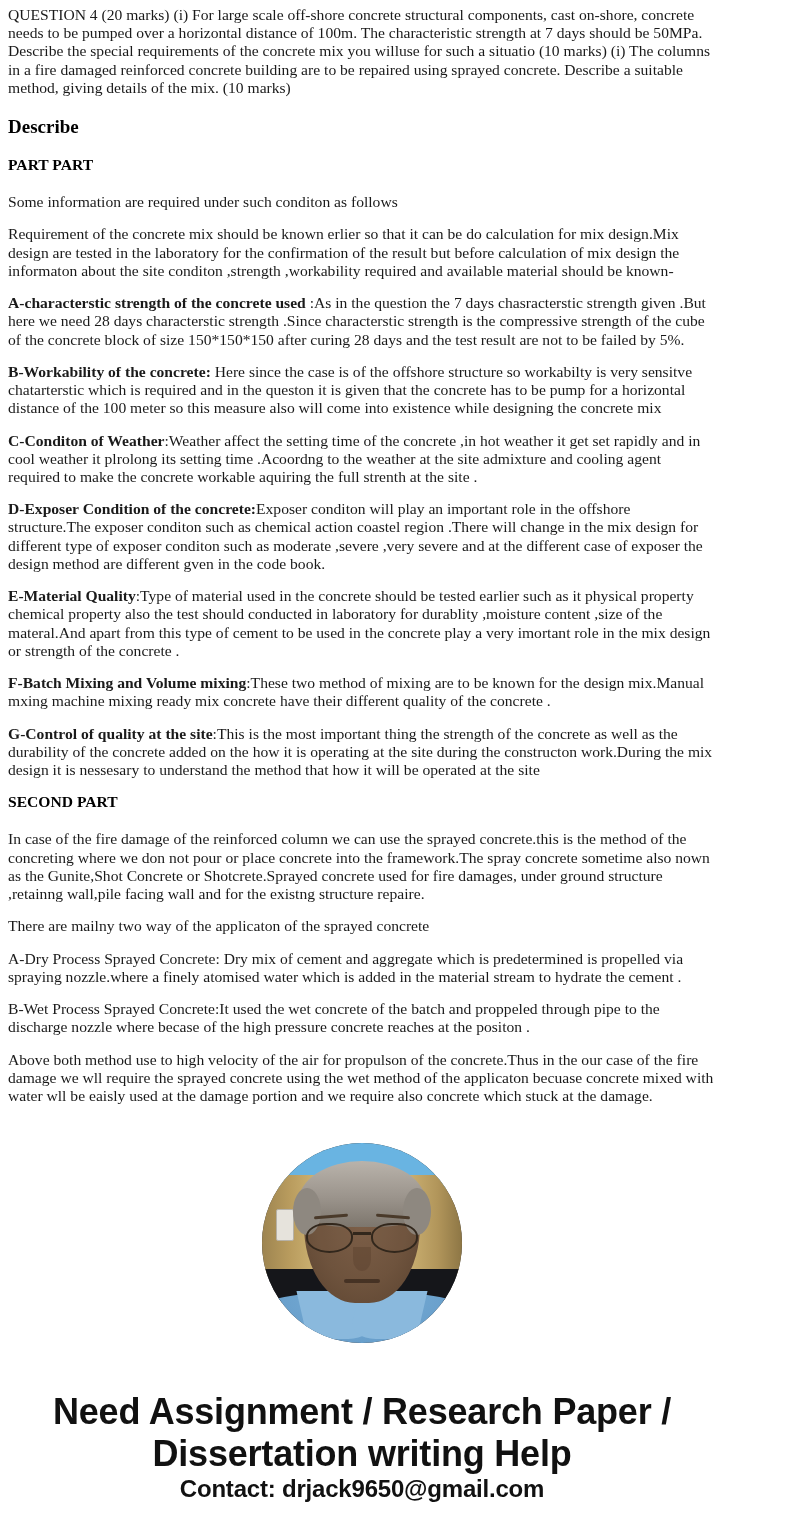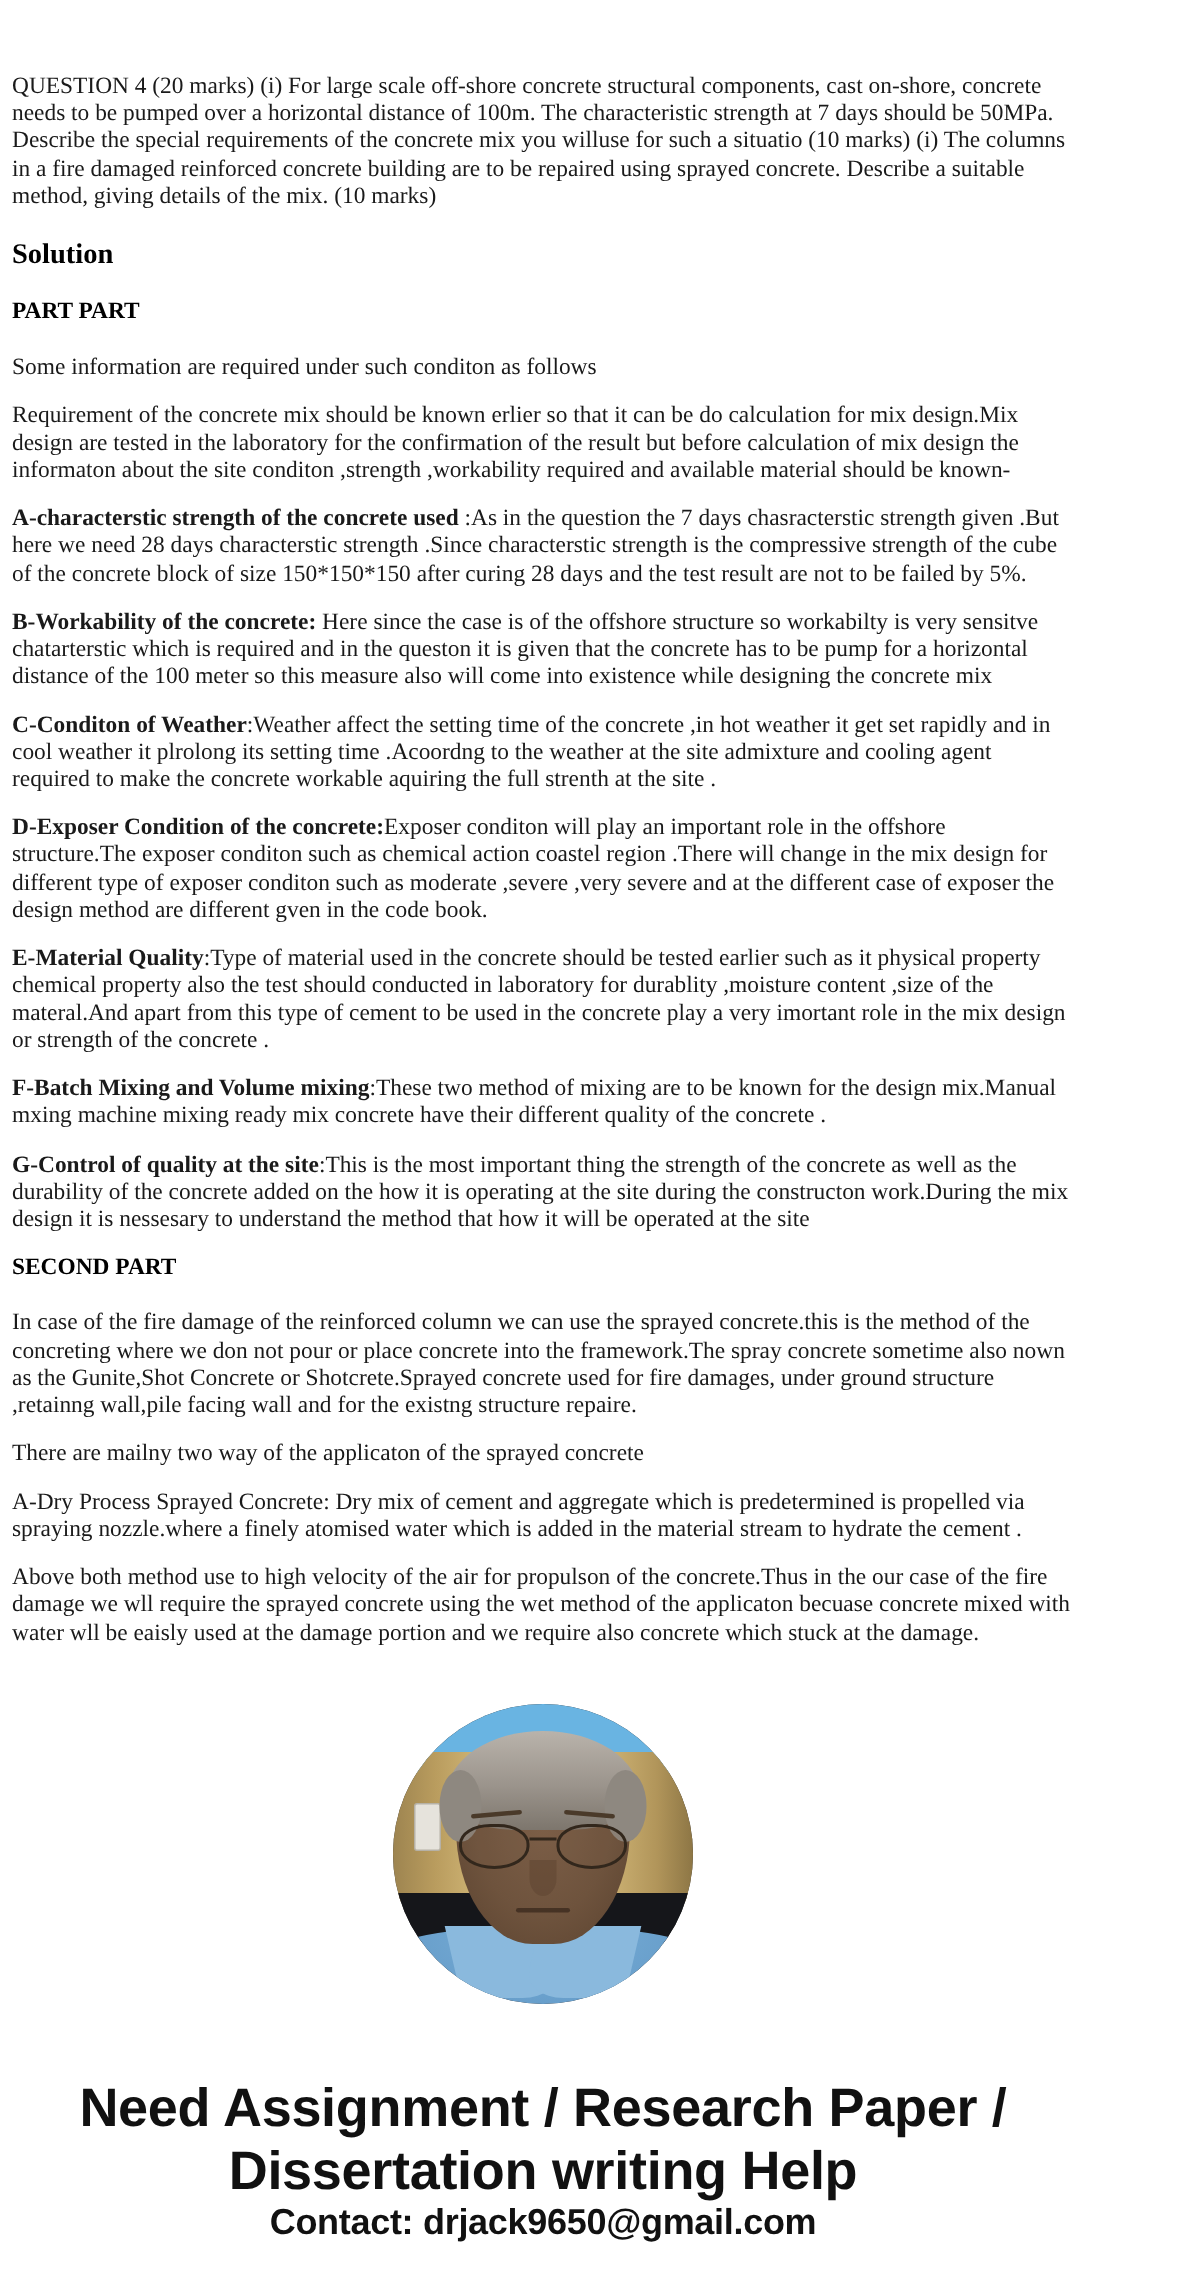--- a/index.html
+++ b/index.html
@@ -10,21 +10,20 @@
   body {
     width: 794px;
     font-family: "Liberation Serif", "DejaVu Serif", serif;
     color: #000000;
     -webkit-font-smoothing: antialiased;
   }
   .page {
     width: 724px;
     box-sizing: border-box;
     padding: 6px 8px 0 8px;
-    margin-top: 43px;
   }
 
   
   p.para {
     font-size: 15.6px;
     line-height: 1.17;
     margin: 0 0 14px 0;
     text-align: left;
     color: #1a1a1a;
   }
@@ -202,21 +201,21 @@
   .footer .l1 { font-size: 36px; display: block; letter-spacing: -0.2px; }
   .footer .l2 { font-size: 24px; display: block; letter-spacing: -0.2px; }
 </style>
 </head>
 <body>
 
 <div class="page">
 
   <div class="q-block">QUESTION 4 (20 marks) (i) For large scale off-shore concrete structural components, cast on-shore, concrete needs to be pumped over a horizontal distance of 100m. The characteristic strength at 7 days should be 50MPa. Describe the special requirements of the concrete mix you willuse for such a situatio (10 marks) (i) The columns in a fire damaged reinforced concrete building are to be repaired using sprayed concrete. Describe a suitable method, giving details of the mix. (10 marks)</div>
 
-  <h2 class="solution">Solution</h2>
+  <h2 class="solution">Describe</h2>
 
   <h3 class="part">PART PART</h3>
 
   <p class="para">Some information are required under such conditon as follows</p>
 
   <p class="para">Requirement of the concrete mix should be known erlier so that it can be do calculation for mix design.Mix design are tested in the laboratory for the confirmation of the result but before calculation of mix design the informaton about the site conditon ,strength ,workability required and available material should be known-</p>
 
   <p class="para"><span class="lead">A-characterstic strength of the concrete used</span><span> :As in the question the 7 days chasracterstic strength given .But here we need 28 days characterstic strength .Since characterstic strength is the compressive strength of the cube of the concrete block of size 150*150*150 after curing 28 days and the test result are not to be failed by 5%.</span></p>
 
   <p class="para"><span class="lead">B-Workability of the concrete:</span><span> Here since the case is of the offshore structure so workabilty is very sensitve chatarterstic which is required and in the queston it is given that the concrete has to be pump for a horizontal distance of the 100 meter so this measure also will come into existence while designing the concrete mix</span></p>
@@ -229,20 +228,21 @@
 
   <p class="para"><span class="lead">F-Batch Mixing and Volume mixing</span><span>:These two method of mixing are to be known for the design mix.Manual mxing machine mixing ready mix concrete have their different quality of the concrete .</span></p>
 
   <p class="para"><span class="lead">G-Control of quality at the site</span><span>:This is the most important thing the strength of the concrete as well as the durability of the concrete added on the how it is operating at the site during the constructon work.During the mix design it is nessesary to understand the method that how it will be operated at the site</span></p>
 
   <h3 class="part">SECOND PART</h3>
 
   <p class="para">In case of the fire damage of the reinforced column we can use the sprayed concrete.this is the method of the concreting where we don not pour or place concrete into the framework.The spray concrete sometime also nown as the Gunite,Shot Concrete or Shotcrete.Sprayed concrete used for fire damages, under ground structure ,retainng wall,pile facing wall and for the existng structure repaire.</p>
   <p class="para">There are mailny two way of the applicaton of the sprayed concrete</p>
   <p class="para">A-Dry Process Sprayed Concrete: Dry mix of cement and aggregate which is predetermined is propelled via spraying nozzle.where a finely atomised water which is added in the material stream to hydrate the cement .</p>
+  <p class="para">B-Wet Process Sprayed Concrete:It used the wet concrete of the batch and proppeled through pipe to the discharge nozzle where becase of the high pressure concrete reaches at the positon .</p>
   <p class="para">Above both method use to high velocity of the air for propulson of the concrete.Thus in the our case of the fire damage we wll require the sprayed concrete using the wet method of the applicaton becuase concrete mixed with water wll be eaisly used at the damage portion and we require also concrete which stuck at the damage.</p>
 
   <div class="photo-wrap">
     <div class="avatar">
       <div class="av-sky"></div>
       <div class="av-wall"></div>
       <div class="av-switch"></div>
       <div class="av-darkband"></div>
       <div class="av-neck"></div>
       <div class="av-shirt"></div>

